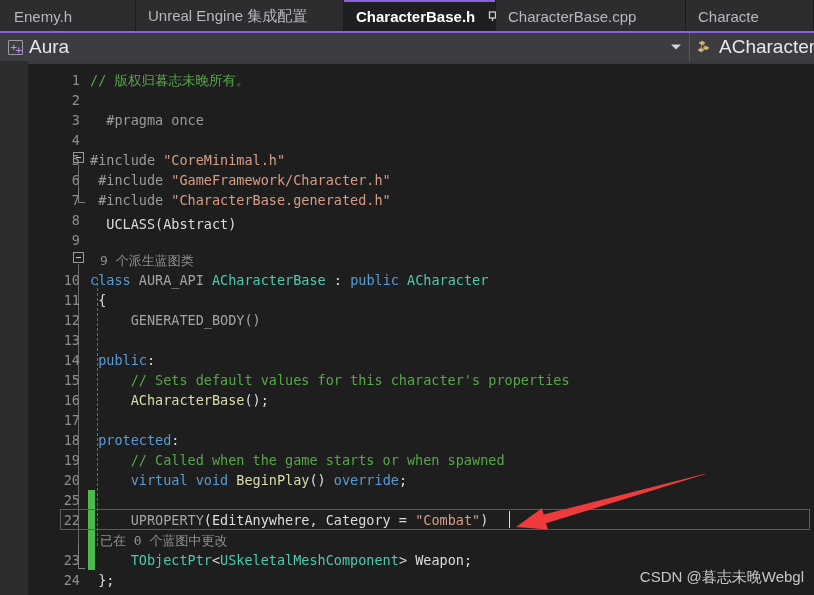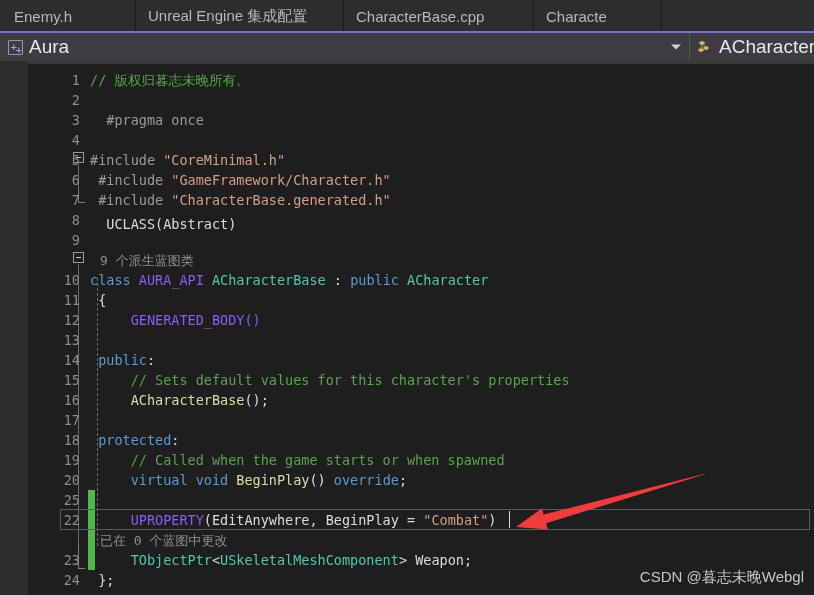--- a/index.html
+++ b/index.html
@@ -105,21 +105,21 @@
     font-family:"DejaVu Sans Mono","Liberation Mono",monospace;font-size:13.5px;
     line-height:20px;
   }
   .ctext{position:absolute;left:62px;line-height:20px;white-space:pre;}
 
   
   .c-com{color:#57a64a;}
   .c-pp{color:#9b9b9b;}
   .c-str{color:#d69d85;}
   .c-key{color:#569cd6;}
-  .c-macro{color:#8b5cf6;}
+  .c-macro{color:#a3a3a3;}
   .c-type{color:#4ec9b0;}
   .c-fn{color:#dcdcaa;}
   .c-plain{color:#dcdcdc;}
   .c-lens{color:#8f8f8f;font-size:13px;}
 
   
   .collapse{
     position:absolute;width:11px;height:11px;box-sizing:border-box;
     border:1px solid #9a9a9a;background:#1e1e1e;
   }
@@ -153,20 +153,38 @@
 <body>
 
 <div id="app">
 
   <div class="tabstrip" id="tabstrip">
       <div class="tab first" style="width: 136px;">
         <span>Enemy.h</span>
       </div>
       <div class="tab" style="width: 208px;">
         <span>Unreal Engine 集成配置</span>
+      </div>
+      <div class="tab active" style="width: 152px;">
+        <span>CharacterBase.h</span>
+        <span class="tab-icons">
+          <span class="ticon">
+            <svg width="13" height="13" viewBox="0 0 13 13">
+              <rect x="2.5" y="2" width="6" height="6" fill="none" stroke="#d0d0d4" stroke-width="1.3"></rect>
+              <line x1="8.5" y1="5" x2="11.5" y2="5" stroke="#d0d0d4" stroke-width="1.3"></line>
+              <line x1="5.5" y1="8" x2="5.5" y2="11" stroke="#d0d0d4" stroke-width="1.3"></line>
+            </svg>
+          </span>
+          <span class="ticon">
+            <svg width="13" height="13" viewBox="0 0 13 13">
+              <line x1="2.5" y1="2.5" x2="10.5" y2="10.5" stroke="#d0d0d4" stroke-width="1.4"></line>
+              <line x1="10.5" y1="2.5" x2="2.5" y2="10.5" stroke="#d0d0d4" stroke-width="1.4"></line>
+            </svg>
+          </span>
+        </span>
       </div>
       <div class="tab" style="width: 190px;">
         <span>CharacterBase.cpp</span>
       </div>
       <div class="tab" style="width: 128px;">
         <span>Characte</span>
       </div>
     </div>
   <div class="tabstrip-underline"></div>
 
@@ -248,21 +266,21 @@
         <div class="ctext" style="top: 346px;"></div>
         <div class="lno" style="top: 366px;">18</div>
         <div class="ctext" style="top: 366px;"><span class="c-key"> protected</span><span class="c-plain">:</span></div>
         <div class="lno" style="top: 386px;">19</div>
         <div class="ctext" style="top: 386px;"><span class="c-com">     // Called when the game starts or when spawned</span></div>
         <div class="lno" style="top: 406px;">20</div>
         <div class="ctext" style="top: 406px;"><span class="c-key">     virtual void </span><span class="c-fn">BeginPlay</span><span class="c-plain">() </span><span class="c-key">override</span><span class="c-plain">;</span></div>
         <div class="lno" style="top: 426px;">25</div>
         <div class="ctext" style="top: 426px;"></div>
         <div class="lno" style="top: 446px;">22</div>
-        <div class="ctext" style="top: 446px;"><span class="c-macro">     UPROPERTY</span><span class="c-plain">(EditAnywhere, BeginPlay = </span><span class="c-str">"Combat"</span><span class="c-plain">)</span></div>
+        <div class="ctext" style="top: 446px;"><span class="c-macro">     UPROPERTY</span><span class="c-plain">(EditAnywhere, Category = </span><span class="c-str">"Combat"</span><span class="c-plain">)</span></div>
         <div class="row" style="top: 466px; left: 72px;"><span class="c-lens">已在 0 个蓝图中更改</span></div>
         <div class="lno" style="top: 486px;">23</div>
         <div class="ctext" style="top: 486px;"><span class="c-type">     TObjectPtr</span><span class="c-plain">&lt;</span><span class="c-type">USkeletalMeshComponent</span><span class="c-plain">&gt; </span><span class="c-plain">Weapon</span><span class="c-plain">;</span></div>
         <div class="lno" style="top: 506px;">24</div>
         <div class="ctext" style="top: 506px;"><span class="c-plain"> };</span></div>
         <div class="lno" style="top: 526px;">25</div>
         <div class="ctext" style="top: 526px;"></div>
       </div>
 
     <div class="curline" id="curline" style="top: 448px;"></div>

